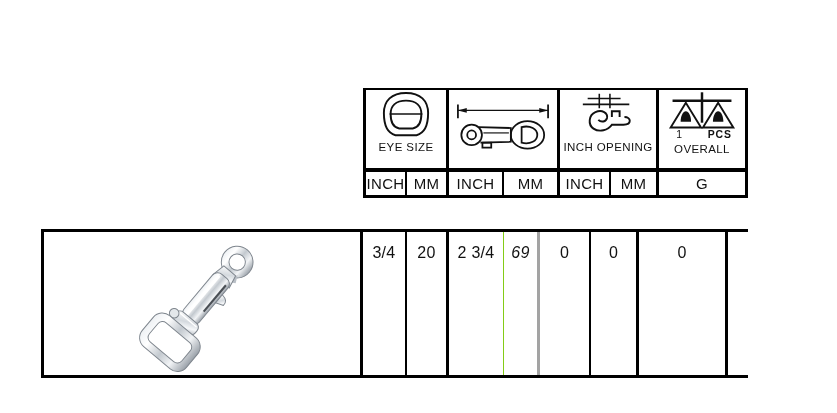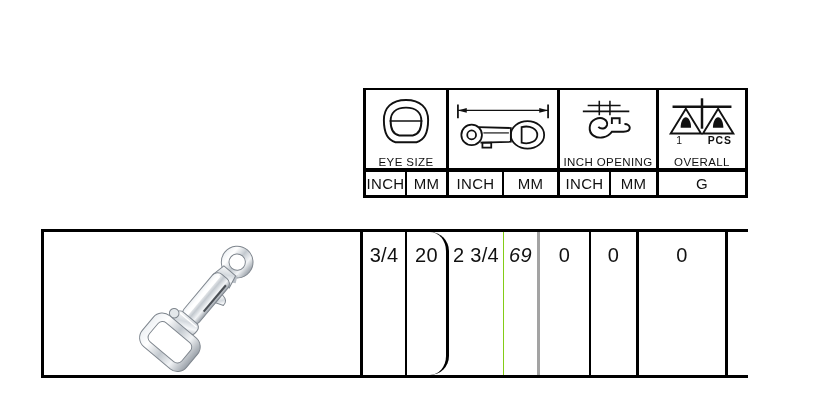--- a/index.html
+++ b/index.html
@@ -16,21 +16,21 @@
   
   .hdr { position: absolute; left: 363px; top: 88px; width: 385px; }
   .hdr-top { display: flex; height: 84px; border-top: 2px solid #000; border-bottom: 4px solid #000; box-sizing: border-box; }
   .hdr-group {
     display: flex; flex-direction: column; align-items: center;
     box-sizing: border-box; overflow: hidden;
   }
   .hdr-group .icon-wrap { flex: 1; display: flex; align-items: center; justify-content: center; width: 100%; }
   .hdr-group .grp-label {
     font-size: 11.5px; letter-spacing: 0.4px; white-space: nowrap;
-    padding-bottom: 0; line-height: 1;
+    padding-bottom: 15px; line-height: 1;
   }
   .g0 { width: 86px;  border-left: 3px solid #000; border-right: 3px solid #000; }
   .g1 { width: 111px; border-right: 3px solid #000; }
   .g2 { width: 99px;  border-right: 3px solid #000; }
   .g3 { width: 89px;  border-right: 3px solid #000; }
 
   .hdr-units { display: flex; height: 26px; border-bottom: 3px solid #000; box-sizing: border-box; }
   .unit-cell {
     display: flex; align-items: center; justify-content: center;
     font-size: 15px; letter-spacing: 0.3px; box-sizing: border-box;
@@ -49,24 +49,24 @@
     display: flex; border-top: 3px solid #000; border-bottom: 3px solid #000;
     box-sizing: border-box;
   }
   .photo-cell {
     width: 322px; box-sizing: border-box;
     border-left: 3px solid #000; border-right: 3px solid #000;
     display: flex; align-items: center; justify-content: center;
   }
   .val-cell {
     box-sizing: border-box; text-align: center;
-    padding-top: 12px; font-size: 20px; letter-spacing: 0.3px;
+    padding-top: 12px; font-size: 16px; letter-spacing: 0.3px;
   }
   .v0 { width: 44px; border-right: 2px solid #000; }
-  .v1 { width: 42px; border-right: 3px solid #000; border-radius: 19px; }
+  .v1 { width: 42px; border-right: 3px solid #000; }
   .v2 { width: 55px; border-right: 1px solid #84cc16; }
   .v3 { width: 36px; border-right: 3px solid #a3a3a3; font-style: italic; }
   .v4 { width: 51px; border-right: 2px solid #000; }
   .v5 { width: 48px; border-right: 3px solid #000; }
   .v6 { width: 89px; border-right: 3px solid #000; }
 
   .icon-svg { display: block; }
   svg text { font-family: "Liberation Sans", sans-serif; }
 </style>
 </head>

